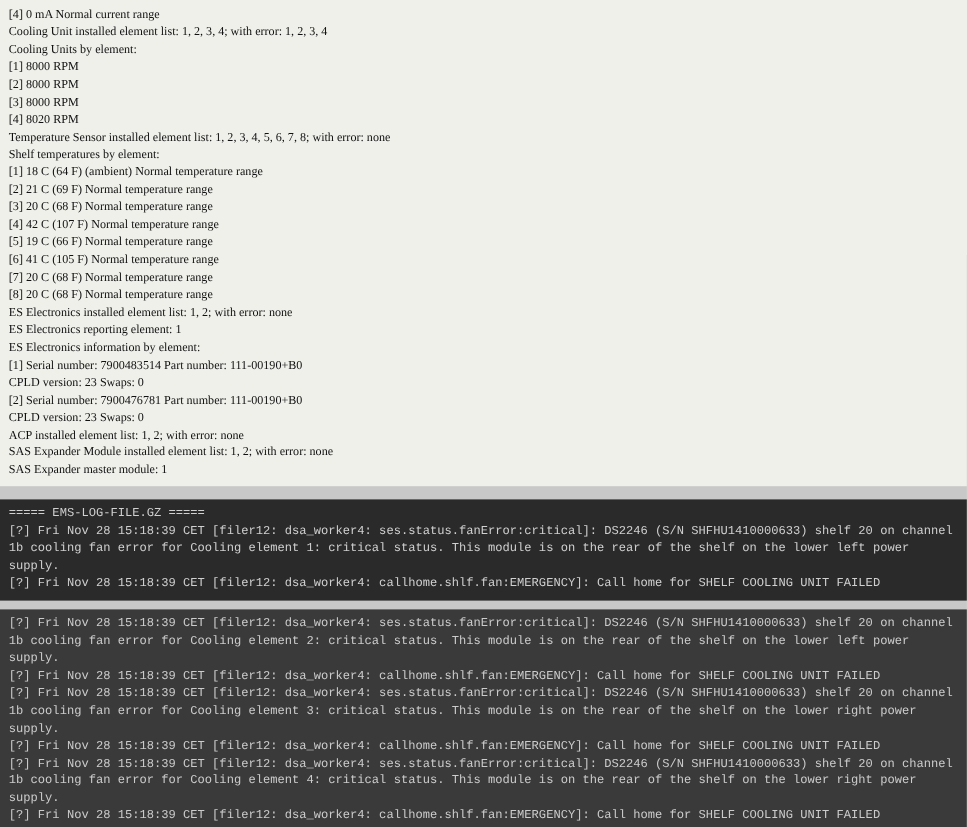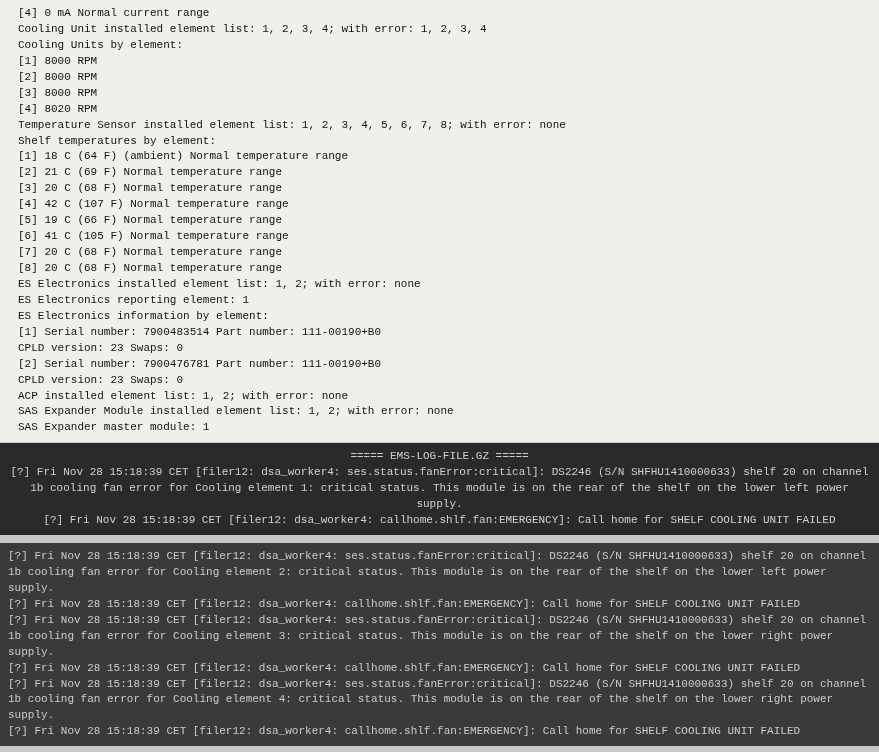--- a/index.html
+++ b/index.html
@@ -11,38 +11,38 @@
       min-height: 752px;
     }
     .panel-dark {
       background: #2a2a2a;
       color: #d0d0d0;
       padding: 6px 8px;
       margin-bottom: 8px;
       line-height: 1.45;
       white-space: pre-wrap;
       word-break: break-word;
-      text-align: center;
     }
     .panel-medium {
       background: #3a3a3a;
       color: #cccccc;
       padding: 6px 8px;
       margin-bottom: 0;
       line-height: 1.45;
       white-space: pre-wrap;
       word-break: break-word;
     }
     .top-panel {
       background: #f0f0eb;
-      padding: 6px 18px;
-      margin-bottom: 1px;
+      padding: 6px 8px;
+      margin-bottom: 12px;
       line-height: 1.45;
       white-space: pre-wrap;
       color: #111;
+      font-family: Liberation Serif, serif;
     }
   </style>
 </head>
 <body>
 
 <div class="top-panel">[4] 0 mA Normal current range
 Cooling Unit installed element list: 1, 2, 3, 4; with error: 1, 2, 3, 4
 Cooling Units by element:
 [1] 8000 RPM
 [2] 8000 RPM

